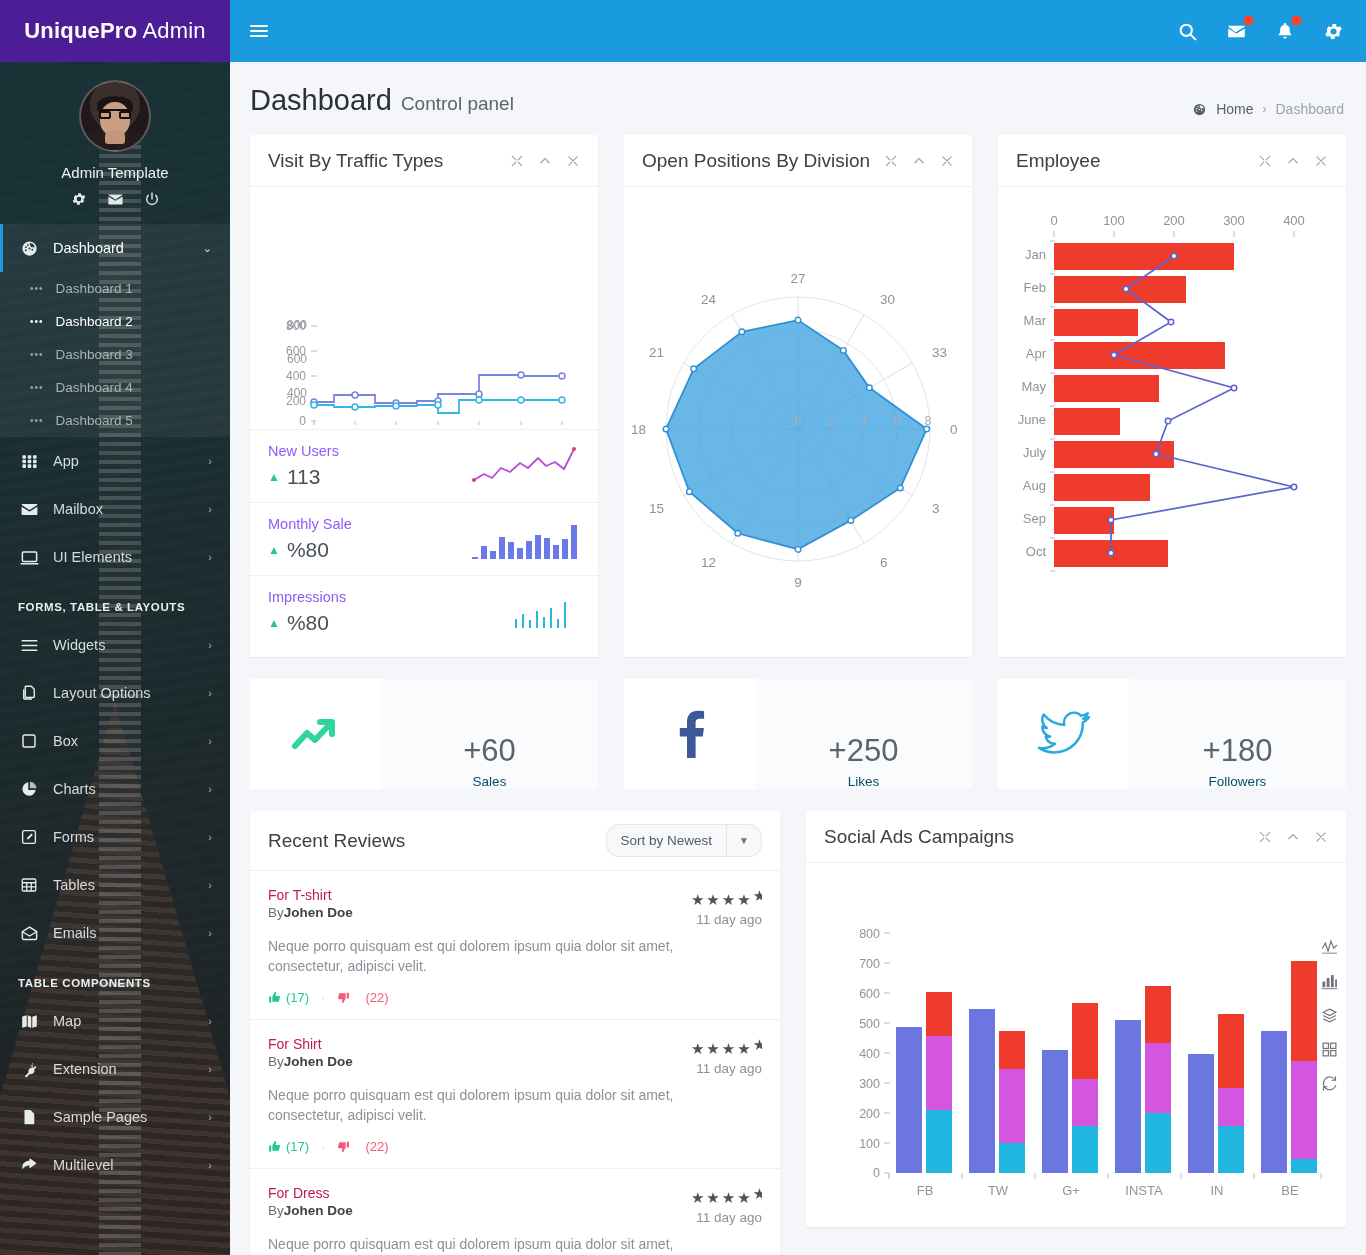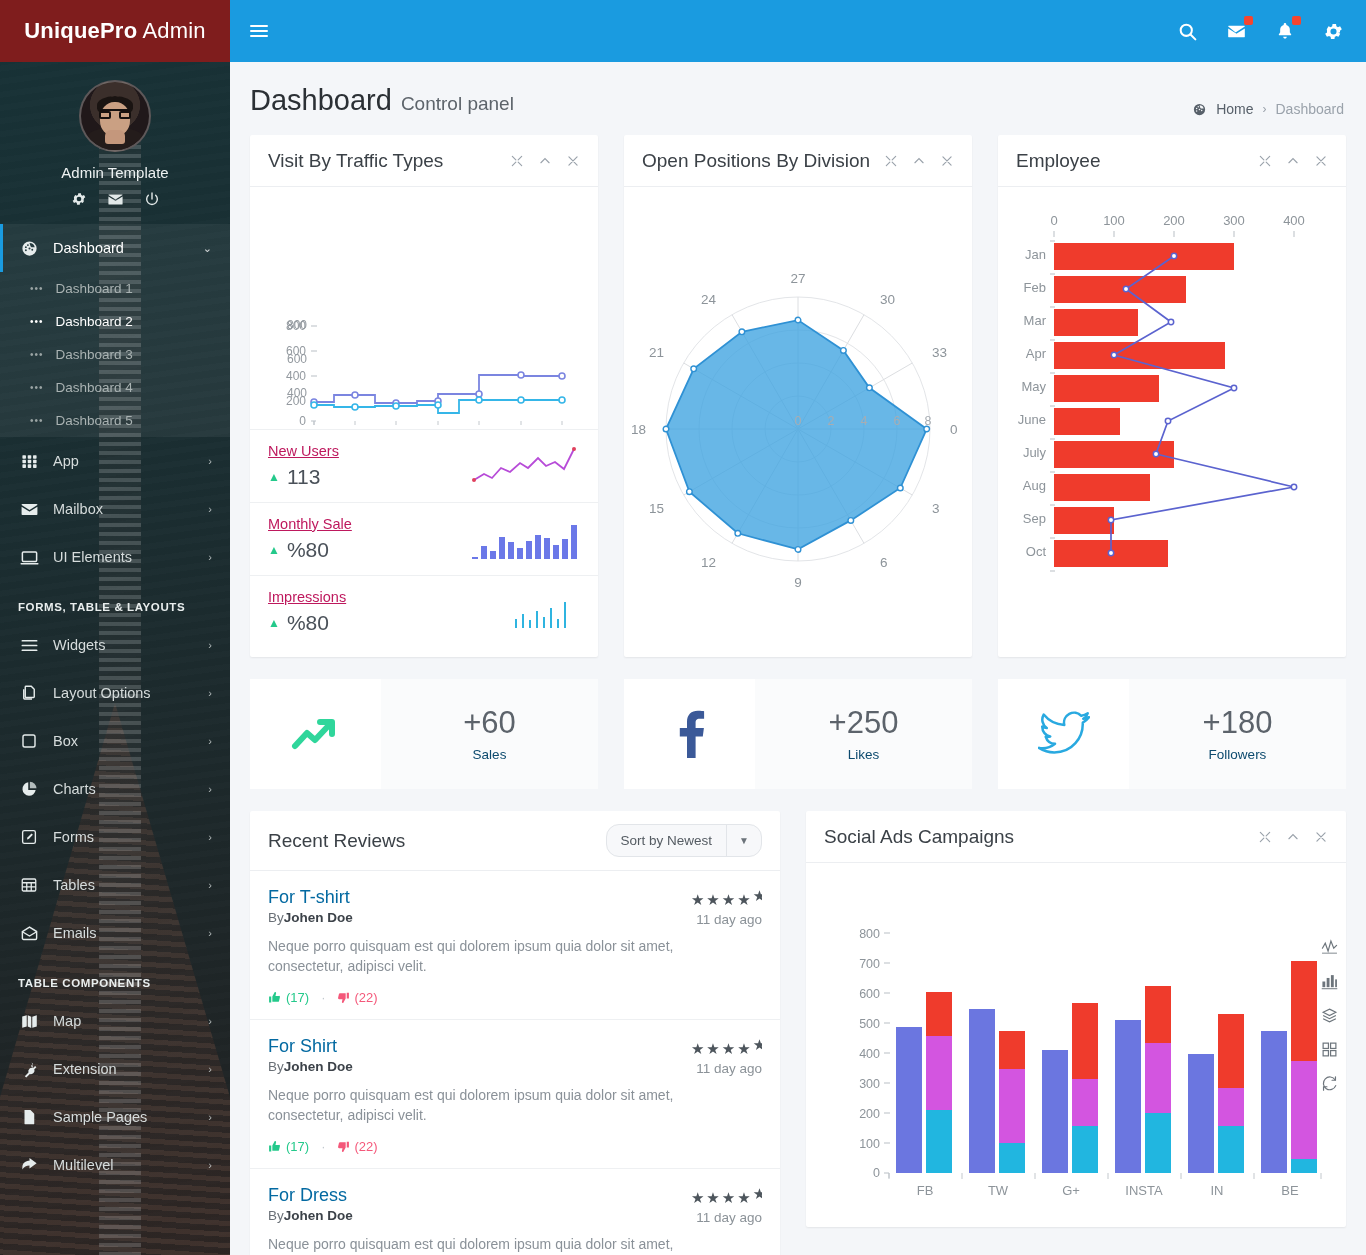--- a/index.html
+++ b/index.html
@@ -34,21 +34,21 @@
   }
   .sidebar-bg::before{
     content:""; position:absolute; left:0; right:0; bottom:0; height:44%;
     background: repeating-linear-gradient(184deg, rgba(120,80,65,.35) 0 5px, rgba(70,45,38,.32) 5px 11px);
     clip-path: polygon(50% 0%, 120% 100%, -20% 100%);
   }
   .sb-inner { position: relative; z-index: 2; }
 
   .brand {
     height: 62px; display: flex; align-items: center; justify-content: center;
-    background: #7f1d1d;
+    background: #4c1d95;
   }
   .brand-text { font-size: 22px; color: #fff; letter-spacing: .2px; }
   .brand-text b { font-weight: 700; }
   .brand-text span { font-weight: 300; }
 
   .profile { padding: 18px 0 16px; text-align: center; }
   .avatar {
     width: 72px; height: 72px; border-radius: 50%;
     margin: 0 auto 12px; position: relative;
     border: 2px solid rgba(255,255,255,.28);
@@ -146,56 +146,56 @@
   .card-tools { display: flex; gap: 14px; align-items: center; color: #9aa2ab; }
   .card-tools .ct { cursor: pointer; line-height: 0; }
   .card-sep { height: 1px; background: #eceef1; }
 
   
   .chartbox { padding: 10px 12px 4px; }
   .stat-row {
     display: flex; align-items: center; justify-content: space-between;
     padding: 13px 18px; border-top: 1px solid #eef0f2;
   }
-  .stat-left .stat-label { font-size: 14.5px; color: #be185d; margin-bottom: 6px; text-decoration: underline; }
+  .stat-left .stat-label { font-size: 14.5px; color: #8b5cf6; margin-bottom: 6px; }
   .stat-val { display: flex; align-items: center; gap: 7px; font-size: 21px; color: #4a5159; }
   .caret-up { color: #24c98b; font-size: 12px; }
   .spark { line-height: 0; }
 
   
   .social-row { display: flex; gap: 26px; margin-top: 22px; }
-  .social { flex: 1; display: flex; background: #fafbfc; }
+  .social { flex: 1; display: flex; background: #fafbfc; align-items: flex-end; }
   .social-ico {
     width: 131px; height: 110px; background: #fff;
     display: flex; align-items: center; justify-content: center;
   }
   .social-meta { flex: 1; display: flex; flex-direction: column; align-items: center; justify-content: center; }
   .social-num { font-size: 31px; color: #5c636b; font-weight: 400; line-height: 1.1; }
   .social-lbl { font-size: 13.5px; color: #0c4a6e; margin-top: 6px; }
 
   
   .sortbox {
     display: flex; align-items: stretch; border: 1px solid #e2e5e9; border-radius: 13px;
     background: #f7f8fa; overflow: hidden; cursor: pointer;
   }
   .sortbox .lbl { padding: 8px 14px; font-size: 13.5px; color: #545b62; }
   .sortbox .arw { padding: 8px 12px; border-left: 1px solid #e2e5e9; color: #6c737a; font-size: 10px; display:flex; align-items:center; }
 
   .review { padding: 16px 18px 14px; border-bottom: 1px solid #eef0f2; }
   .review:last-child { border-bottom: none; }
   .rv-top { display: flex; justify-content: space-between; align-items: flex-start; }
-  .rv-title { font-size: 18px; color: #0369a1; font-weight: 400; }
+  .rv-title { font-size: 14px; color: #be185d; font-weight: 400; }
   .rv-by { font-size: 13.5px; color: #6a7077; margin-top: 2px; }
   .rv-by b { color: #3c4249; }
   .rv-stars { color: #4d555c; font-size: 15px; letter-spacing: 2px; }
   .rv-ago { font-size: 13.5px; color: #8b9298; text-align: right; margin-top: 3px; }
   .rv-text { font-size: 14px; color: #8a9198; line-height: 1.42; margin-top: 10px; max-width: 440px; }
   .rv-actions { display: flex; align-items: center; gap: 12px; margin-top: 13px; font-size: 13px; }
   .rv-up { color: #24c98b; display: flex; align-items: center; gap: 5px; cursor: pointer; }
-  .rv-down { color: #f4587a; display: flex; align-items: center; gap: 4px; cursor: pointer; }
+  .rv-down { color: #f4587a; display: flex; align-items: center; gap: 15px; cursor: pointer; }
   .rv-dot { color: #c3c9ce; }
 
   .chart-side-tools {
     position: absolute; right: 8px; top: 128px;
     display: flex; flex-direction: column; gap: 17px; color: #6d757c;
   }
   .chart-side-tools .cst { cursor: pointer; line-height: 0; }
   svg { display: block; }
 </style>
 </head>

